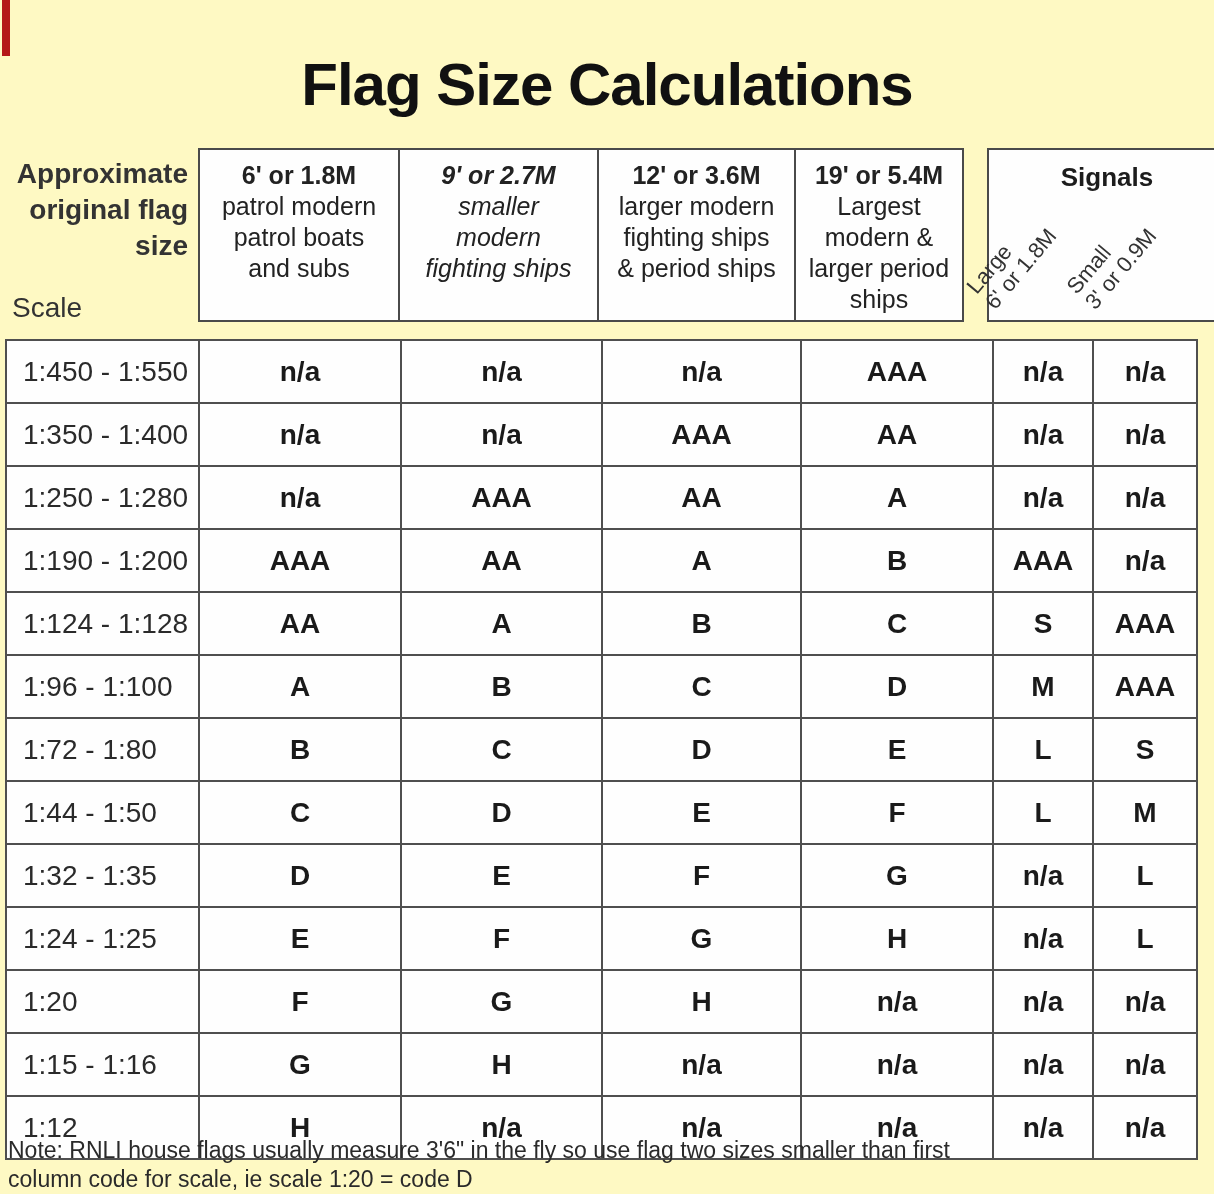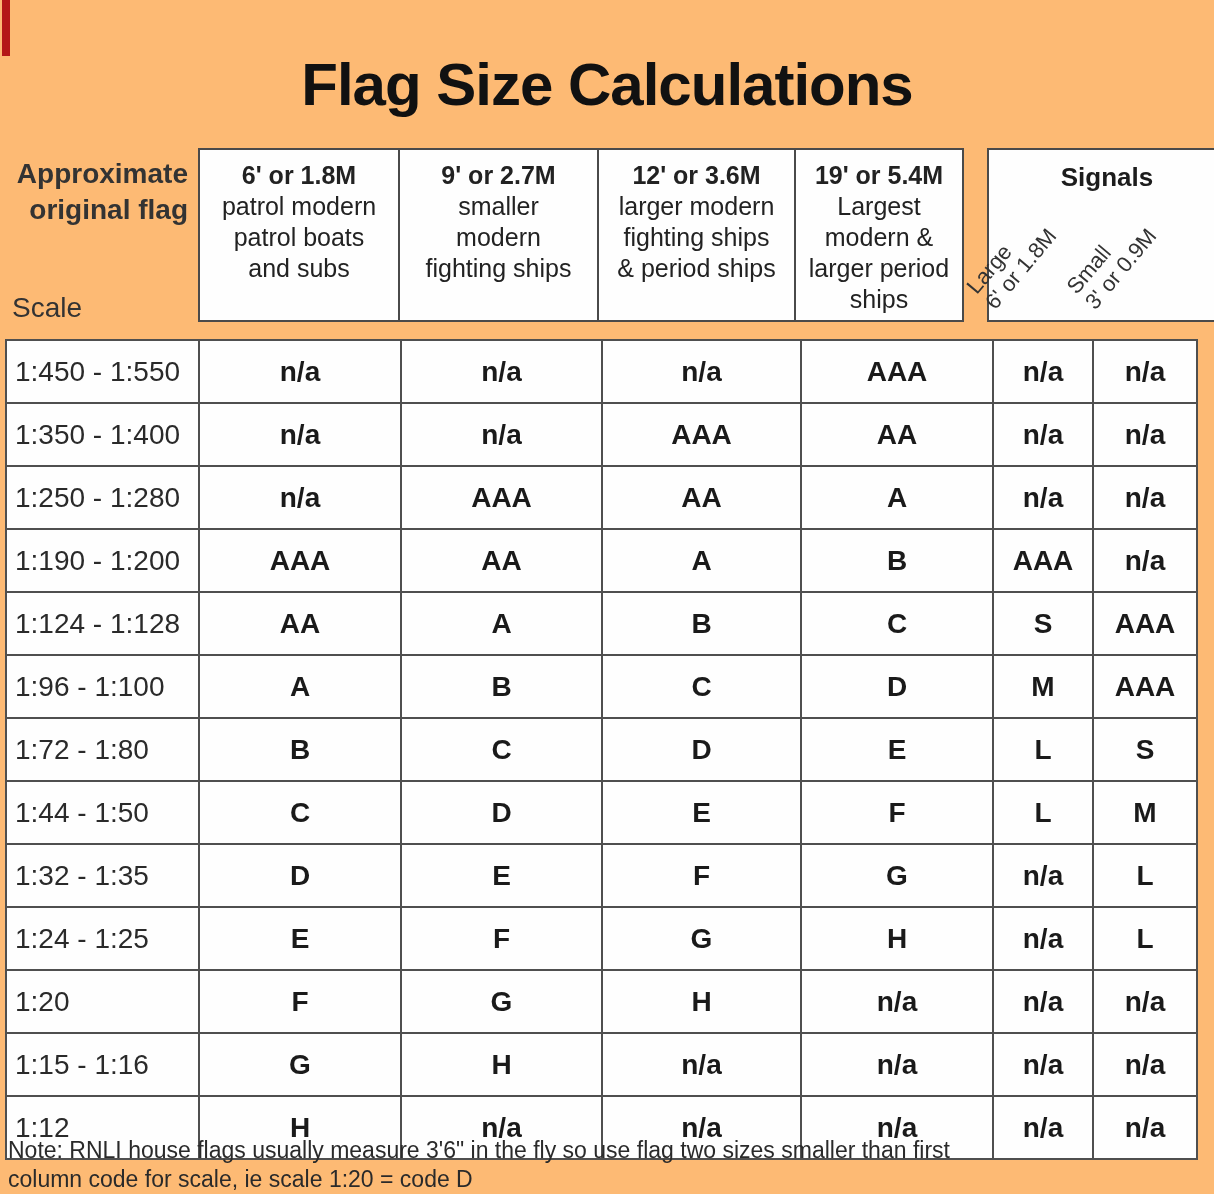--- a/index.html
+++ b/index.html
@@ -1,19 +1,19 @@
 <!DOCTYPE html>
 <html><head>
 <meta charset="utf-8">
 <style>
   html,body{margin:0;padding:0;background:#ffffff;}
   .page{
     position:relative;
     width:1214px;height:1194px;
-    background:#fdba74;
+    background:#fef9c3;
     font-family:"Liberation Sans", sans-serif;
     color:#222;
     overflow:hidden;
   }
   .red-strip{
     position:absolute;left:2px;top:0;width:8px;height:56px;
     background:#b41818;
   }
   .title{
     position:absolute;top:50px;left:0;width:100%;
@@ -40,21 +40,21 @@
     border:2px solid #4a4a4a;
     background:#fefefe;
     display:flex;flex-direction:column;align-items:center;
     padding-top:10px;
     font-size:25px;line-height:31px;color:#222;
     text-align:center;
   }
   .hbox + .hbox{margin-left:-2px;}
   .hbox .hsize{font-weight:700;}
   .hbox-1{width:202px;}
-  .hbox-2{width:201px;}
+  .hbox-2{width:201px;font-style:italic;}
   .hbox-3{width:199px;align-items:center;}
   .hbox-4{width:170px;}
   .signals-box{
     box-sizing:border-box;
     margin-left:23px;
     width:240px;
     border:2px solid #4a4a4a;
     background:#fefefe;
     position:relative;
     text-align:center;
@@ -78,21 +78,21 @@
     border-collapse:collapse;
   }
   .grid td{
     box-sizing:content-box;
     border:2px solid #4f4f4f;
     height:59px;
     background:#fefefe;
     vertical-align:middle;
   }
   td.scale-cell{
-    text-align:left;padding-left:8px;
+    text-align:left;padding-left:16px;
     font-size:28px;color:#2a2a2a;font-weight:400;
   }
   td.code-cell{
     text-align:center;
     font-size:28px;font-weight:700;color:#1a1a1a;
   }
   .note{
     position:absolute;left:8px;top:1136px;
     font-size:23px;line-height:29px;color:#2a2a2a;
   }
@@ -102,20 +102,21 @@
 
 <div class="page">
 
   <div class="red-strip"></div>
 
   <h1 class="title">Flag Size Calculations</h1>
 
   <div class="corner">
     <div>Approximate</div>
     <div>original flag</div>
+    <div>size</div>
   </div>
   <div class="scale-label">Scale</div>
 
   <div class="header-row">
     <div class="hbox hbox-1">
       <span class="hsize">6' or 1.8M</span>
       <span>patrol modern</span>
       <span>patrol boats</span>
       <span>and subs</span>
     </div>

